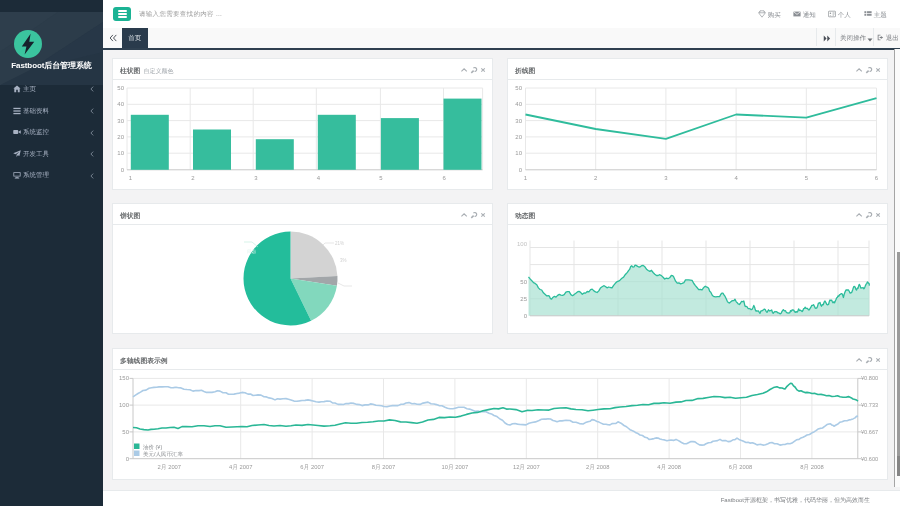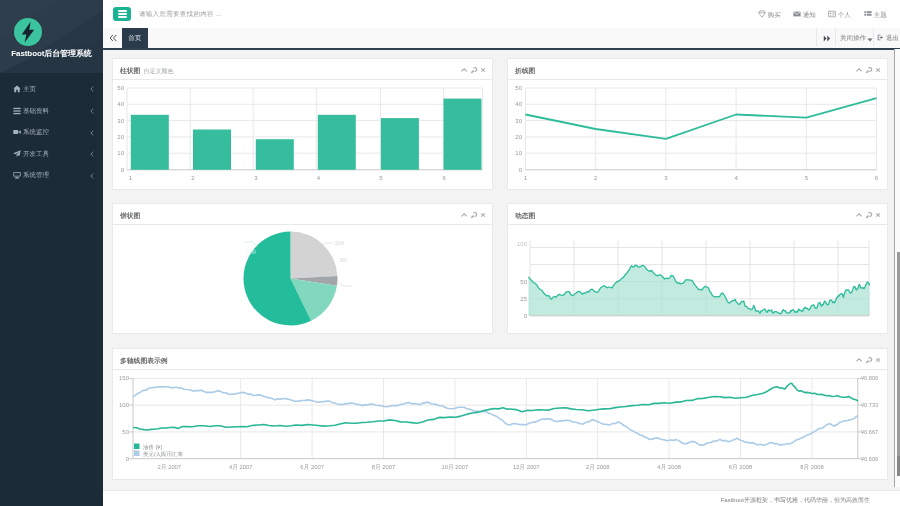--- a/index.html
+++ b/index.html
@@ -1,21 +1,21 @@
 <!DOCTYPE html>
 <html><head>
 <meta charset="utf-8">
 <style>
 * { margin:0; padding:0; box-sizing:border-box; }
 html,body { width:900px; height:506px; overflow:hidden; }
 body { font-family:"Liberation Sans",sans-serif; background:#f3f3f4; position:relative; }
 .abs { position:absolute; }
 
 #sidebar { left:0; top:0; width:103px; height:506px; background:#1c2b38; }
-#navhead { left:0; top:0; width:125px; height:73px; overflow:hidden; }
+#navhead { left:0; top:12px; width:125px; height:73px; overflow:hidden; }
 #logo { left:14px; top:18px; width:28px; height:28px; border-radius:50%; background:#3bc49e; }
 #brand { left:0; top:48px; width:103px; text-align:center; color:#fff; font-weight:bold; font-size:8px; letter-spacing:-0.1px; }
 .mi { left:0; width:103px; height:21.6px; color:#a7b1c2; font-size:6.5px; }
 .mi .ic { position:absolute; left:13px; top:5px; width:8px; height:8px; }
 .mi .tx { position:absolute; left:23px; top:5px; }
 .mi .ch { position:absolute; right:9px; top:6.5px; width:4px; height:6px; }
 
 #topbar { left:103px; top:0; width:797px; height:28px; background:#fff; }
 #menubtn { left:10px; top:7px; width:18px; height:14px; background:#1bb394; border-radius:3px; }
 #menubtn div { position:absolute; left:4.5px; width:9px; height:1.4px; background:#fff; border-radius:1px; }

